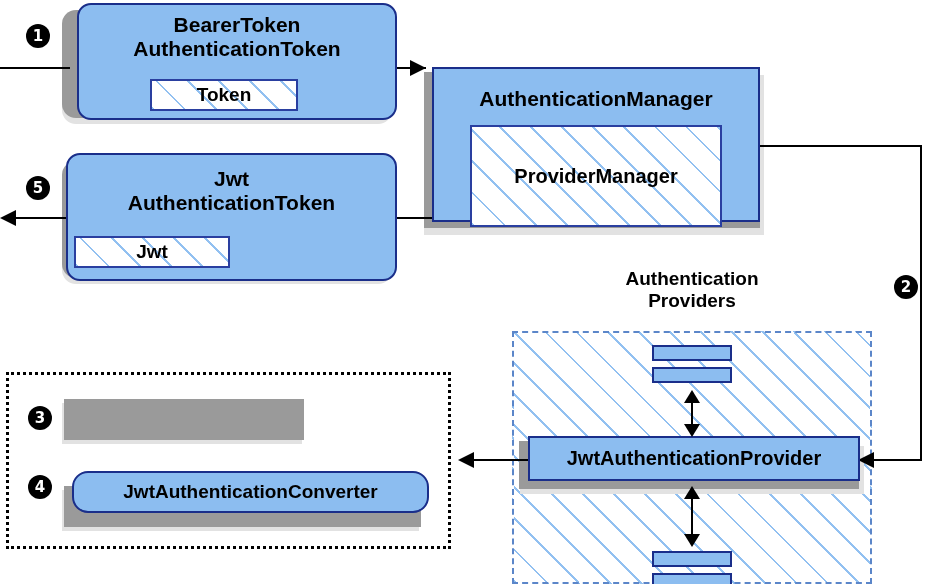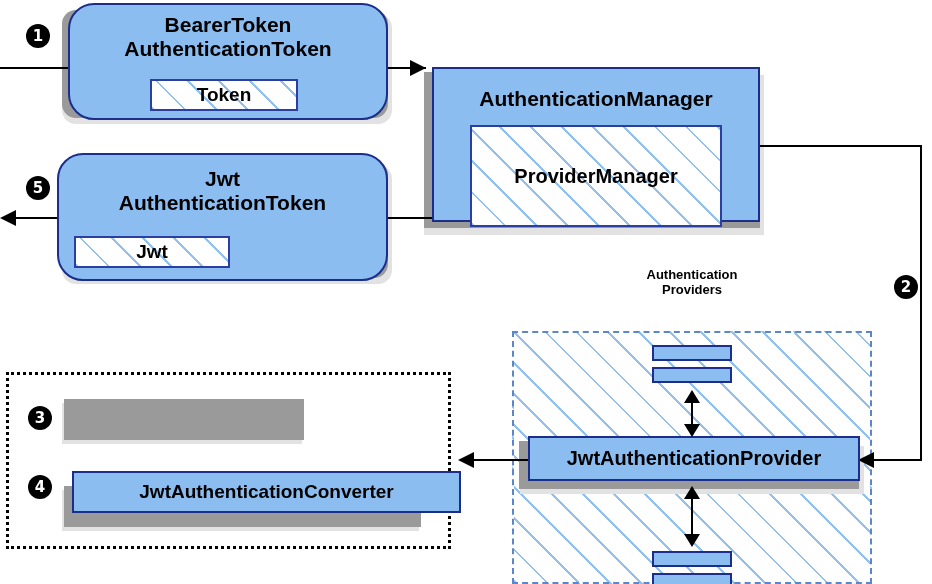--- a/index.html
+++ b/index.html
@@ -27,21 +27,21 @@
     color: #000000;
     font-weight: bold;
     display: flex;
     flex-direction: column;
     align-items: center;
     justify-content: flex-start;
     text-align: center;
     line-height: 1.12;
     z-index: 6;
   }
-  .node.rounded { border-radius: 26px; }
+  .node.rounded { border-radius: 14px; margin-left: 9px; }
 
   
   .shadow1, .shadow2 {
     position: absolute;
     box-sizing: border-box;
     z-index: 3;
   }
   .shadow1 { background: #9a9a9a; }
   .shadow2 { background: #e2e2e2; }
   .shadow1.rounded, .shadow2.rounded { border-radius: 14px; }
@@ -173,21 +173,21 @@
   <div class="seg h" style="left:758px; top:145px; width:164px;"></div>
   <div class="seg v" style="left:920px; top:145px; height:315px;"></div>
   <div class="seg h" style="left:872px; top:459px; width:50px;"></div>
   <div class="arrow left" style="left:858px; top:452px;"></div>
 
   <div class="seg h" style="left:472px; top:459px; width:60px;"></div>
   <div class="arrow left" style="left:458px; top:452px;"></div>
 
   <div class="group-dashed-blue hatch" style="left:512px; top:331px; width:360px; height:253px;"></div>
 
-  <div class="group-label" style="left:562px; top:268px; width:260px; font-size:13px;">
+  <div class="group-label" style="left:562px; top:268px; width:260px; font-size:19px;">
     <div>Authentication</div>
     <div>Providers</div>
   </div>
 
   <div class="barstack" style="left:652px; top:345px; width:80px;">
     <div class="bar" style="height:16px;"></div>
     <div class="bar" style="height:16px; margin-top:6px;"></div>
   </div>
 
   <div class="seg v" style="left:691px; top:392px; height:42px; z-index:8;"></div>
@@ -209,21 +209,21 @@
     <div>JwtAuthenticationProvider</div>
   </div>
 
   <div class="group-dotted-black" style="left:6px; top:372px; width:445px; height:177px;"></div>
 
   <div class="shadow2" style="left:62px; top:403px; width:240px; height:41px;"></div>
   <div class="shadow1" style="left:64px; top:399px; width:240px; height:41px;"></div>
 
   <div class="shadow2" style="left:62px; top:490px; width:357px; height:41px;"></div>
   <div class="shadow1" style="left:64px; top:486px; width:357px; height:41px;"></div>
-  <div class="node" style="left:72px; top:471px; width:389px; height:42px; justify-content:center; font-size:19px;">
+  <div class="node" style="left:72px; top:471px; width:357px; height:42px; justify-content:center; font-size:19px;border-radius:16px;">
     <div>JwtAuthenticationConverter</div>
   </div>
 
   <div class="shadow2" style="left:424px; top:75px; width:340px; height:160px;"></div>
   <div class="shadow1" style="left:424px; top:72px; width:336px; height:156px;"></div>
   <div class="node" style="left:432px; top:67px; width:328px; height:155px; padding-top:18px; font-size:21px;">
     <div>AuthenticationManager</div>
   </div>
   <div class="inner hatch" style="left:470px; top:125px; width:252px; height:102px; font-size:20px;">
     <span>ProviderManager</span>

